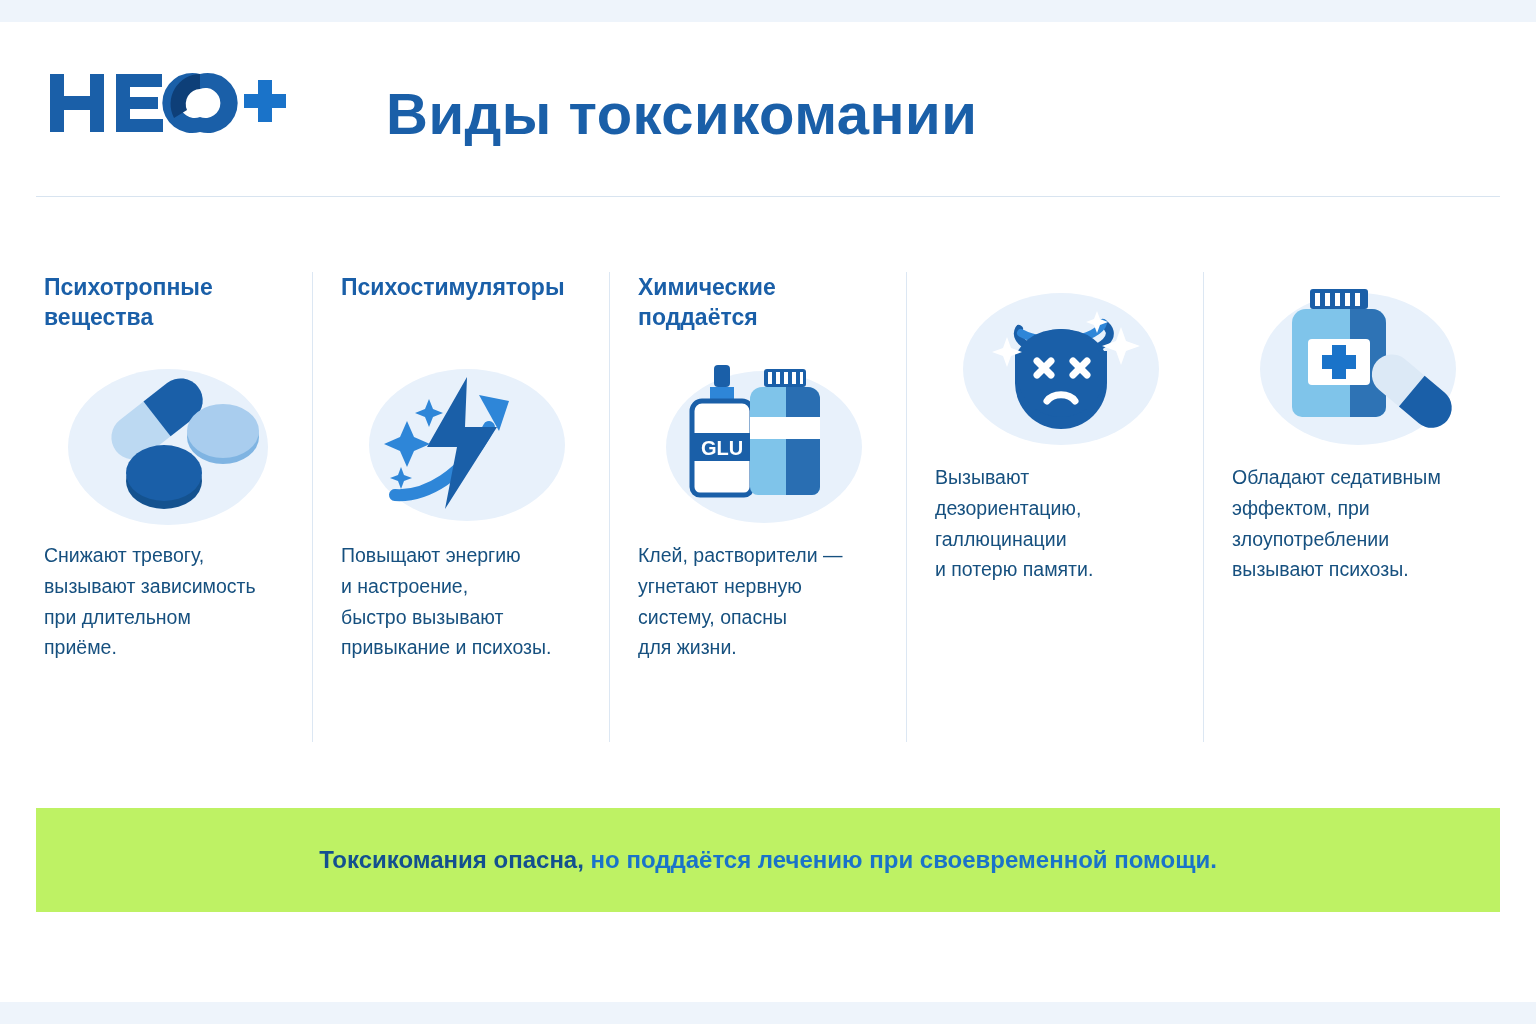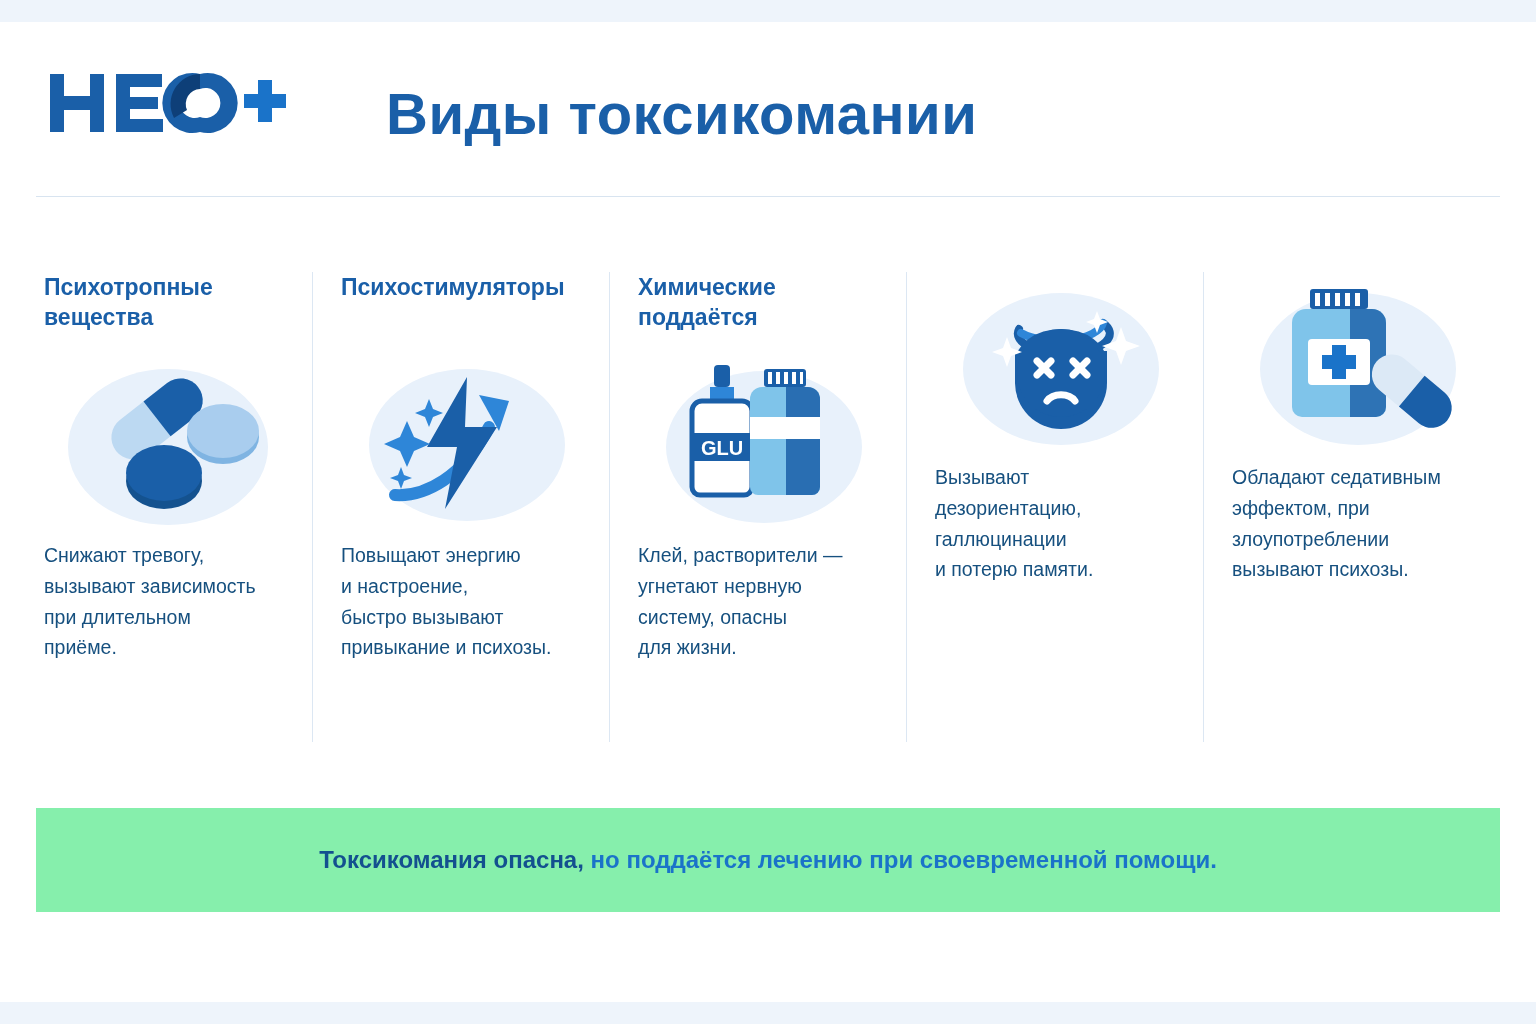--- a/index.html
+++ b/index.html
@@ -102,21 +102,21 @@
     color: #16507f;
     line-height: 1.58;
     white-space: pre-line;
   }
   .footer {
     position: absolute;
     left: 36px;
     top: 808px;
     width: 1464px;
     height: 104px;
-    background: #86efac;
+    background: #bef264;
     display: flex;
     align-items: center;
     justify-content: center;
   }
   .footer-text {
     font-size: 24px;
     color: #1a73c9;
     font-weight: bold;
   }
   .footer-text .strong { color: #13508f; }

